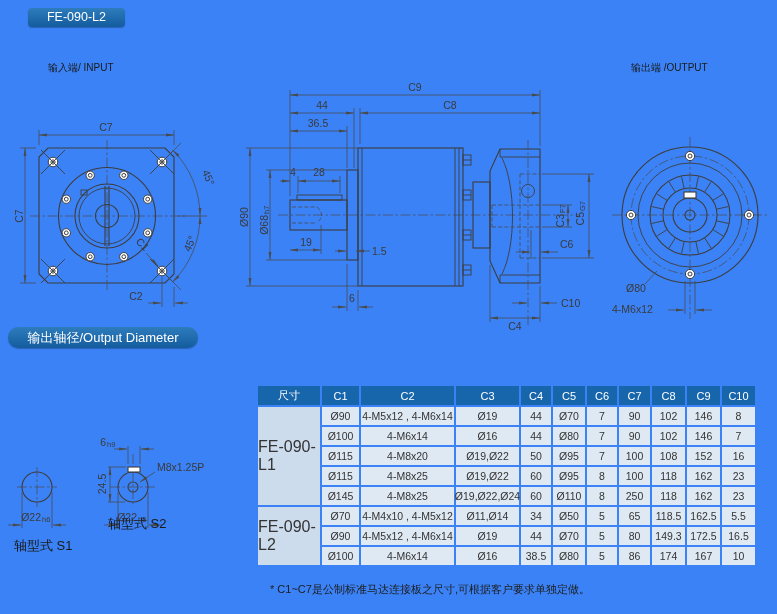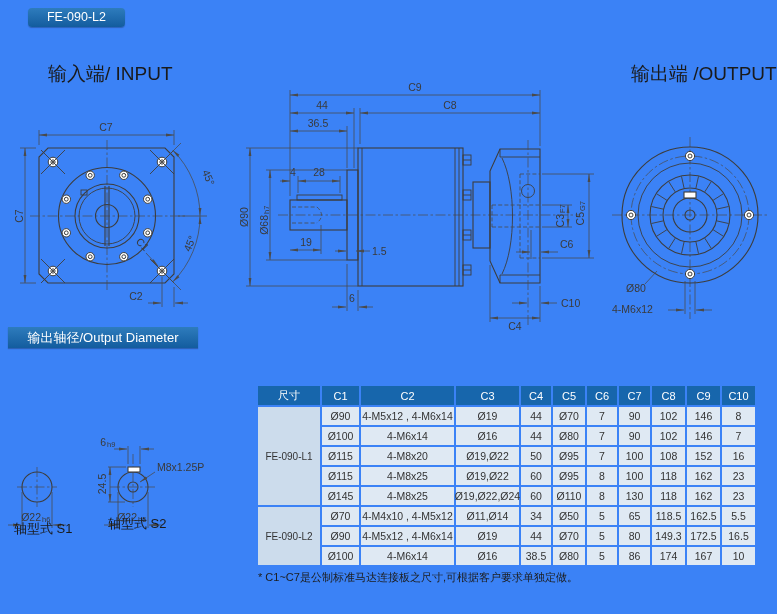--- a/index.html
+++ b/index.html
@@ -1,46 +1,46 @@
 <!DOCTYPE html>
 <html><head>
 <meta charset="utf-8">
 <style>
   html,body{margin:0;padding:0;background:#fff;}
   #page{position:relative;width:777px;height:614px;background:#3b82f6;overflow:hidden;
         font-family:"Liberation Sans",sans-serif;color:#222;}
   .badge{position:absolute;color:#fff;text-align:center;border-radius:4px;
          background:linear-gradient(#2e7cbd,#135c9e);box-shadow:0 1px 1px rgba(0,0,0,.25);}
   #model-badge{left:28px;top:8px;width:97px;height:19px;line-height:19px;font-size:12.5px;}
-  #outdia-badge{left:8px;top:327px;width:190px;height:21px;line-height:21px;font-size:13px;border-radius:0;}
-  .sec-title{position:absolute;font-size:19px;color:#1a1a1a;}
+  #outdia-badge{left:8px;top:327px;width:190px;height:21px;line-height:21px;font-size:13px;border-radius:10px;}
+  .sec-title{position:absolute;font-size:10px;color:#1a1a1a;}
   #input-title{left:48px;top:61px;}
   #output-title{left:631px;top:61px;}
   .shaft-label{position:absolute;font-size:13px;color:#1a1a1a;}
-  #s1-label{left:14px;top:520px;}
+  #s1-label{left:14px;top:537px;}
   #s2-label{left:108px;top:515px;}
   svg{position:absolute;overflow:visible;}
   svg text{fill:#3a3a3a;font-size:10.5px;font-family:"Liberation Sans",sans-serif;}
   svg text.sub{font-size:7.5px;}
   .ol{fill:none;stroke:#3d3d3d;stroke-width:1.1;}
   .ol2{fill:none;stroke:#3d3d3d;stroke-width:.9;}
   .tl{fill:none;stroke:#4a4a4a;stroke-width:.75;}
   .cl{fill:none;stroke:#4a4a4a;stroke-width:.7;stroke-dasharray:10 2.5 2.5 2.5;}
   .hid{fill:none;stroke:#4a4a4a;stroke-width:.8;stroke-dasharray:4 2.2;}
   .hole{fill:#fff;stroke:#3d3d3d;stroke-width:1;}
   .whole{fill:#fff;stroke:#3d3d3d;stroke-width:1.1;}
   
   #spec-table{position:absolute;left:258px;top:386px;width:497px;display:grid;
       grid-template-columns:62px 37px 93px 63px 30px 32px 30px 31px 33px 33px 33px;
       grid-template-rows:19px repeat(8,18px);gap:2px;font-size:10.5px;}
   #spec-table .th{background:#1766ac;color:#fff;display:flex;align-items:center;justify-content:center;font-size:11px;}
   #spec-table .cell{background:#dfe9f3;color:#333;display:flex;align-items:center;justify-content:center;}
-  #spec-table .group-label{background:#ccdcec;font-size:10px;}
+  #spec-table .group-label{background:#ccdcec;font-size:16px;}
   #footnotes{position:absolute;left:258px;top:570px;font-size:11px;color:#1d1d1d;line-height:15px;}
-  #footnotes p{margin:0;text-align:center;}
+  #footnotes p{margin:12px;text-align:center;}
 </style>
 </head>
 <body>
 
 <div id="page">
 
   <div id="model-badge" class="badge">FE-090-L2</div>
   <div id="input-title" class="sec-title">输入端/ INPUT</div>
   <div id="output-title" class="sec-title">输出端 /OUTPUT</div>
 
@@ -470,21 +470,21 @@
       <div class="cell">100</div>
       <div class="cell">118</div>
       <div class="cell">162</div>
       <div class="cell">23</div>
       <div class="cell">Ø145</div>
       <div class="cell">4-M8x25</div>
       <div class="cell">Ø19,Ø22,Ø24</div>
       <div class="cell">60</div>
       <div class="cell">Ø110</div>
       <div class="cell">8</div>
-      <div class="cell">130</div>
+      <div class="cell">250</div>
       <div class="cell">118</div>
       <div class="cell">162</div>
       <div class="cell">23</div>
       <div class="cell group-label" style="grid-row: span 3;">FE-090-L2</div>
       <div class="cell">Ø70</div>
       <div class="cell">4-M4x10 , 4-M5x12</div>
       <div class="cell">Ø11,Ø14</div>
       <div class="cell">34</div>
       <div class="cell">Ø50</div>
       <div class="cell">5</div>

